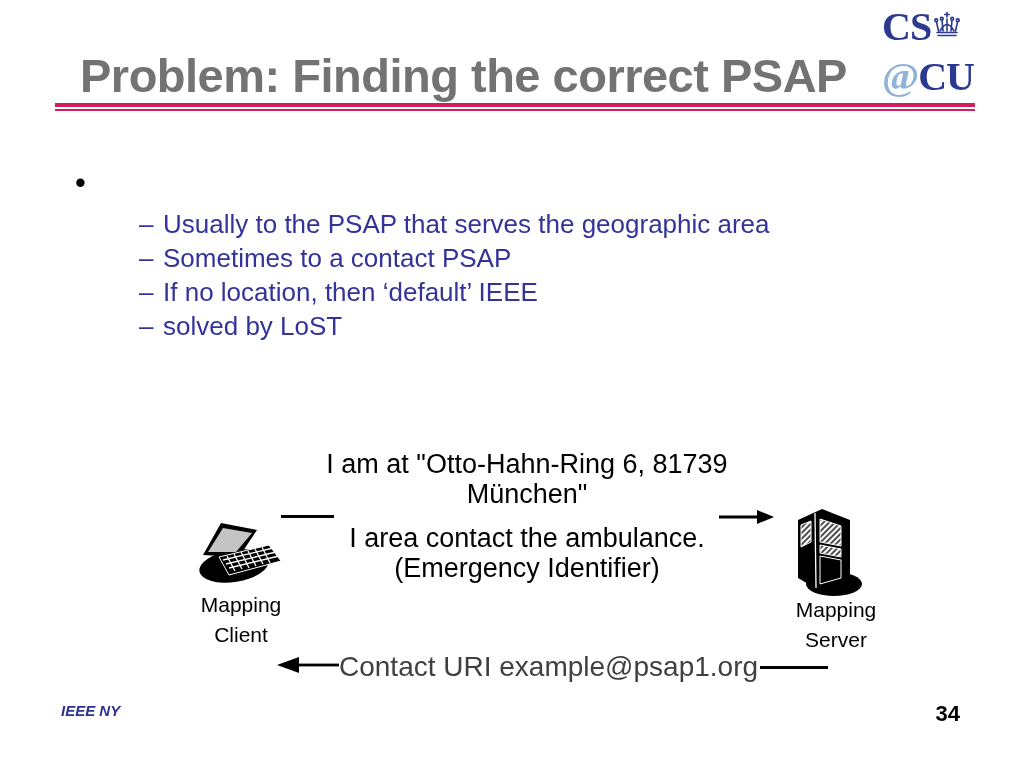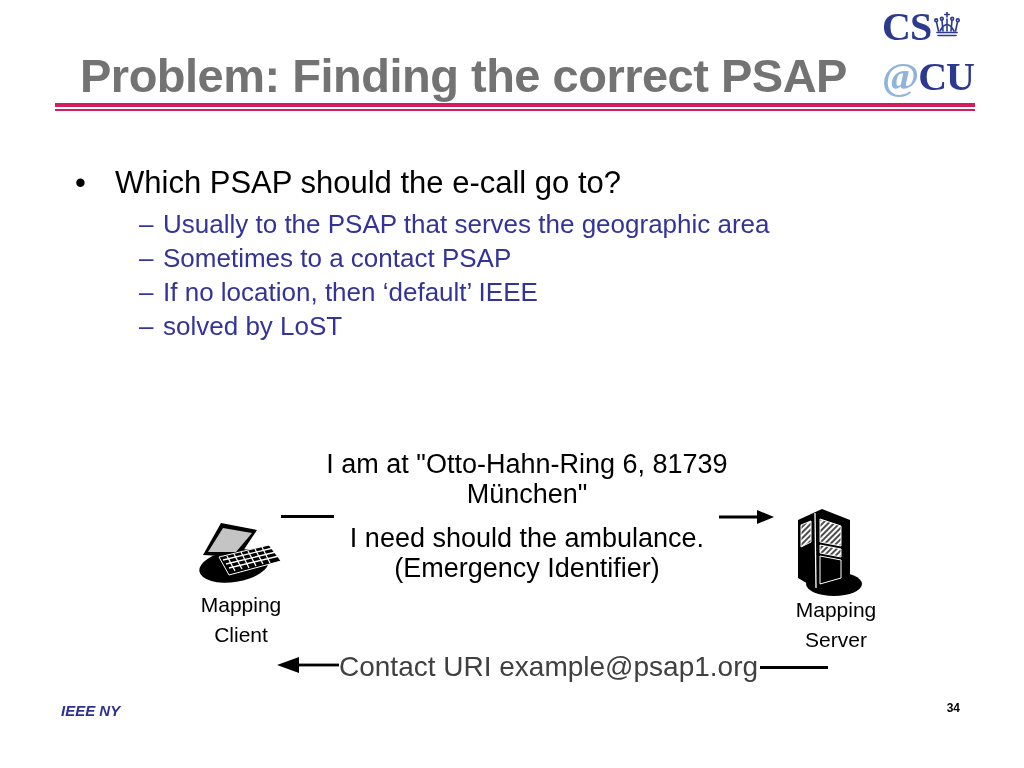--- a/index.html
+++ b/index.html
@@ -55,21 +55,21 @@
   .return-row .text { font-size:28px; color:#404040; white-space:nowrap; }
   .return-row .tail { width:68px; height:3px; background:#000; margin-left:2px; }
 
   
   .footer-left {
     position:absolute; left:61px; top:702px;
     font-size:15px; font-weight:bold; font-style:italic; color:#2e3192;
   }
   .page-num {
     position:absolute; right:64px; top:701px;
-    font-size:12px; font-weight:bold; color:#000;
+    font-size:22px; font-weight:bold; color:#000;
   }
 </style>
 </head>
 <body>
 
 <div class="slide">
 
   <h1 class="title">Problem: Finding the correct PSAP</h1>
 
   <div class="logo">
@@ -104,21 +104,20 @@
 
   <div class="rule">
     <div class="thick"></div>
     <div class="gap"></div>
     <div class="thin"></div>
   </div>
 
   <div class="bullets">
     <div class="bullet-main">
       <span class="marker">•</span>
-      <span>Which PSAP should the e-call go to?</span>
     </div>
     <ul class="sub-list">
       <li>
         <span class="marker">–</span>
         <span>Usually to the PSAP that serves the geographic area</span>
       </li>
       <li>
         <span class="marker">–</span>
         <span>Sometimes to a contact PSAP</span>
       </li>
@@ -141,21 +140,21 @@
   <div class="line-left"></div>
 
   <span class="arrow-right">
     <svg width="56" height="18" viewBox="0 0 56 18">
       <line x1="0" y1="9" x2="40" y2="9" stroke="#000" stroke-width="2.8"></line>
       <polygon points="38,2 38,16 55,9" fill="#000"></polygon>
     </svg>
   </span>
 
   <div class="msg msg-mid">
-    <div>I need should the ambulance.</div>
+    <div>I area contact the ambulance.</div>
     <div>(Emergency Identifier)</div>
   </div>
 
   <span class="client-icon">
     <svg width="88" height="68" viewBox="0 0 88 68">
       <ellipse cx="38" cy="48" rx="35" ry="16" fill="#000" transform="rotate(-9 38 48)"></ellipse>
       <polygon points="7,37 25,5 61,12 43,39" fill="#000"></polygon>
       <polygon points="12,34 27,10 56,15 40,34" fill="#c4c4c4"></polygon>
       <polygon points="23,39 73,27 85,43 33,57" fill="#000" stroke="#fff" stroke-width="1"></polygon>
       <g stroke="#fff" stroke-width="1.3">

